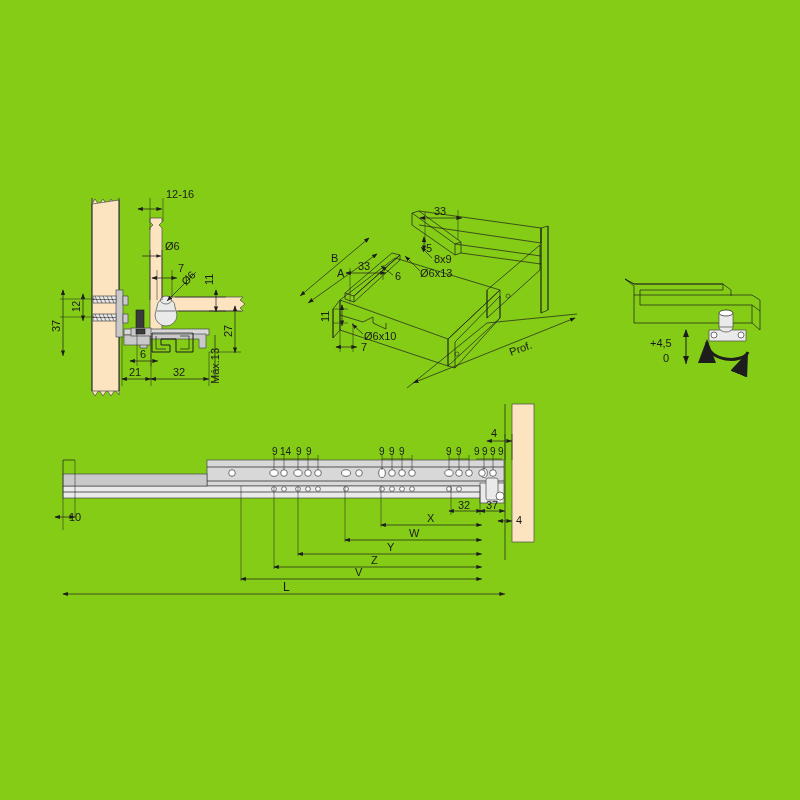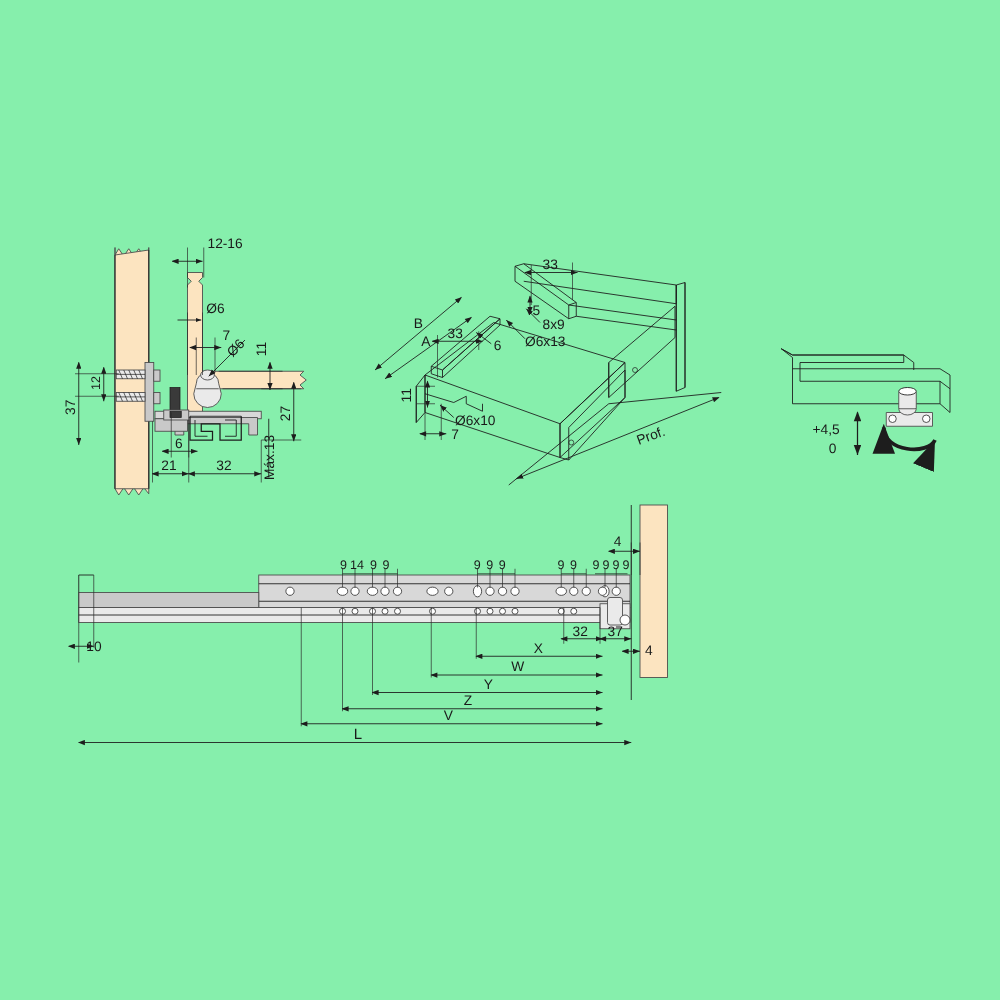--- a/index.html
+++ b/index.html
@@ -1,18 +1,18 @@
 <!DOCTYPE html>
 <html><head>
 <meta charset="utf-8">
 <style>
   html,body{margin:0;padding:0;background:#ffffff;}
   body{width:800px;height:800px;overflow:hidden;
        font-family:"Liberation Sans","DejaVu Sans",sans-serif;}
-  #stage{position:relative;width:800px;height:800px;background:#86efac;}
+  #stage{position:relative;width:800px;height:800px;background:#84cc16;}
   svg{display:block;}
   text{font-family:"Liberation Sans","DejaVu Sans",sans-serif;fill:#1a1a1a;}
   .dim{font-size:11px;}
   .dimS{font-size:10px;}
   .dimL{font-size:12px;}
   .ln{stroke:#1d1d1d;fill:none;}
   .thin{stroke-width:.7;}
   .xthin{stroke-width:.55;}
   .med{stroke-width:1;}
   .ext{stroke:#2a2a2a;stroke-width:.55;fill:none;}

